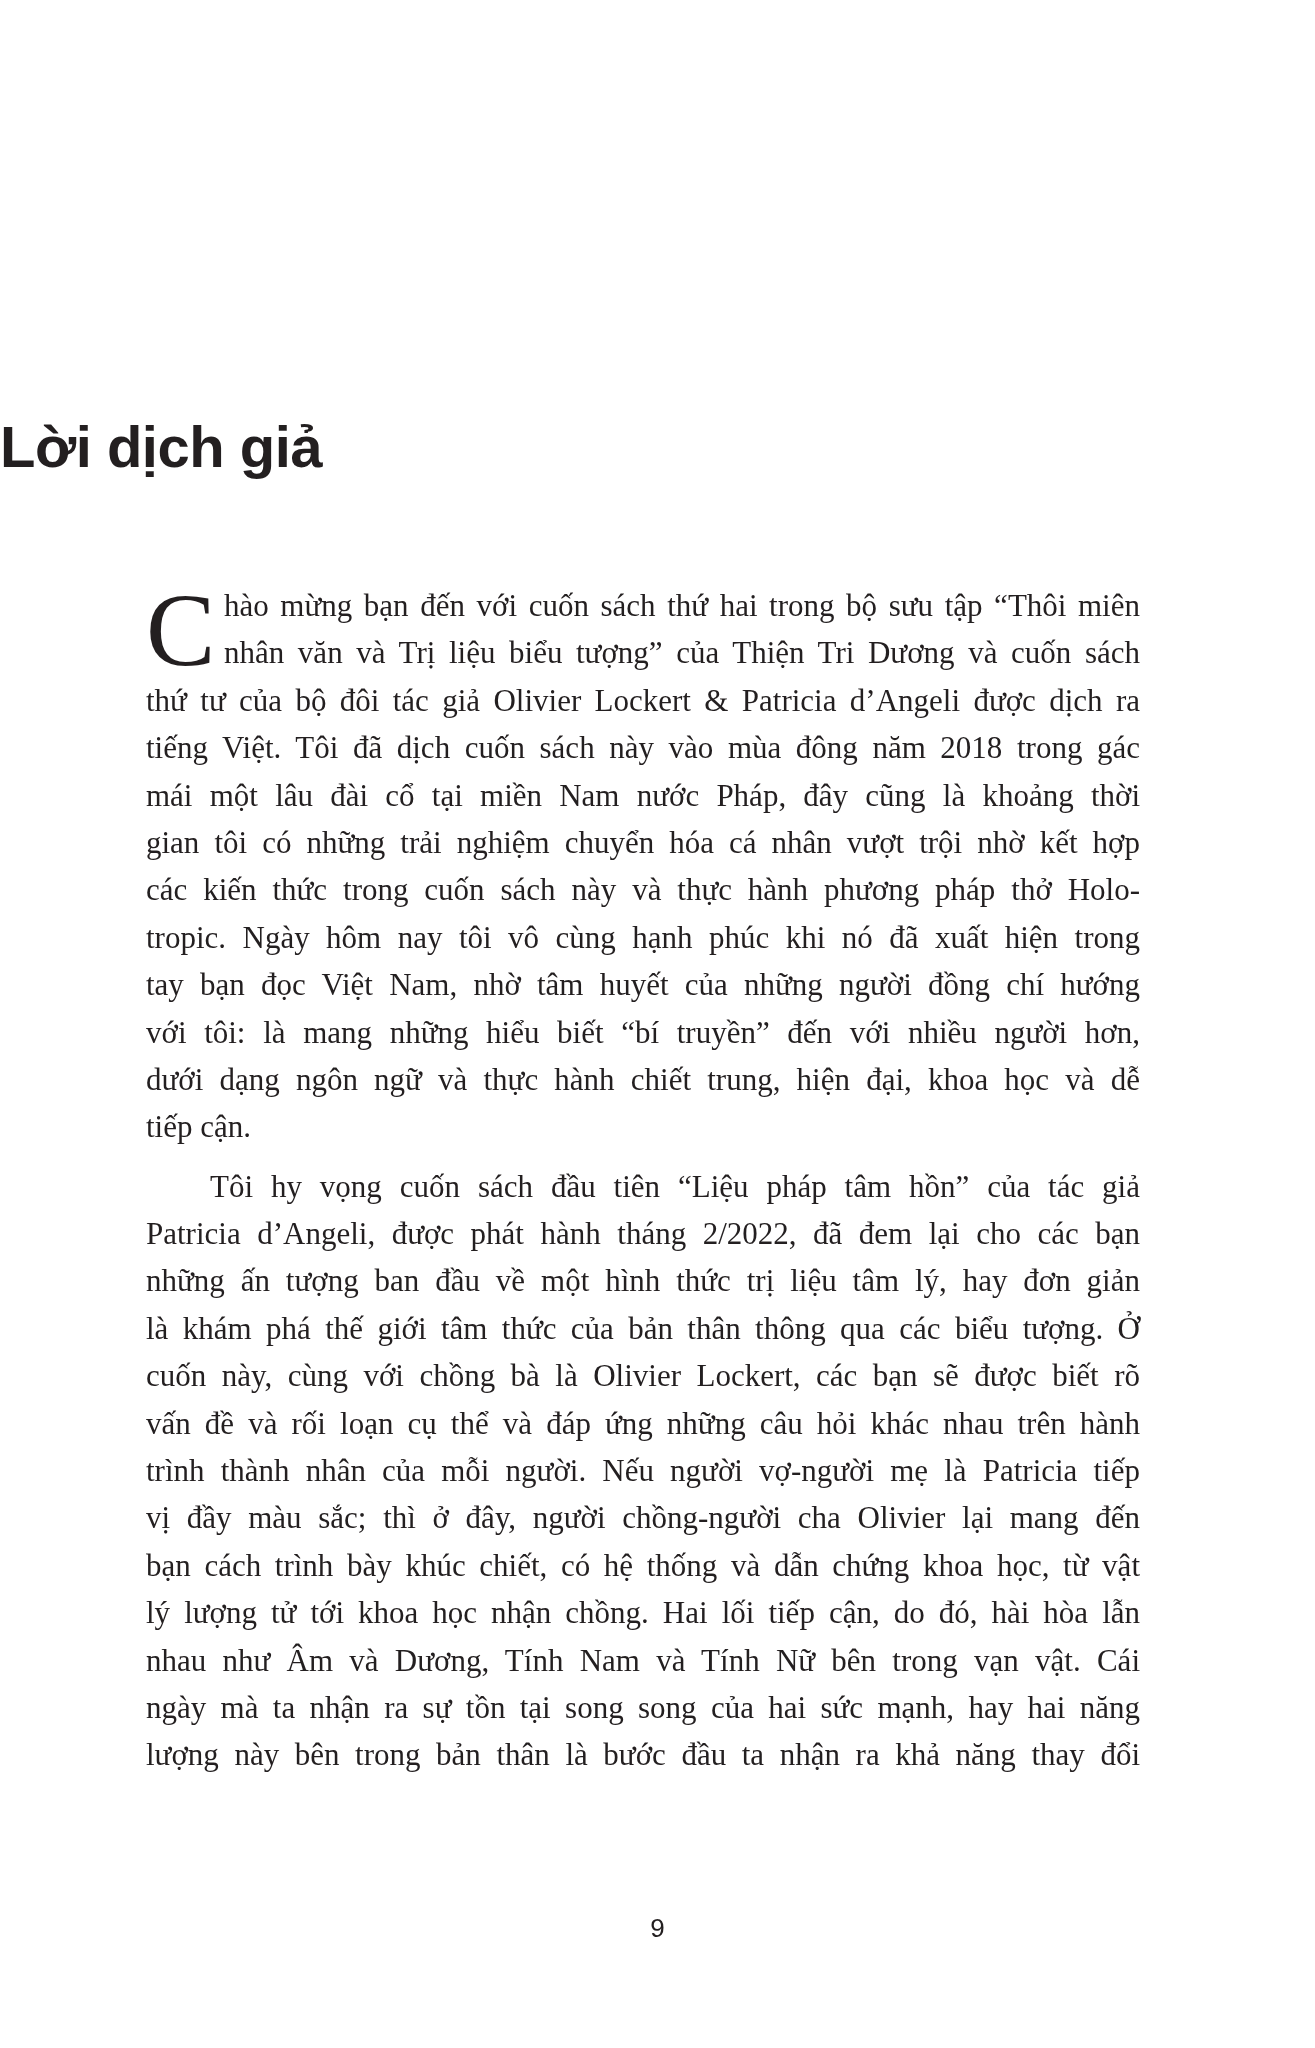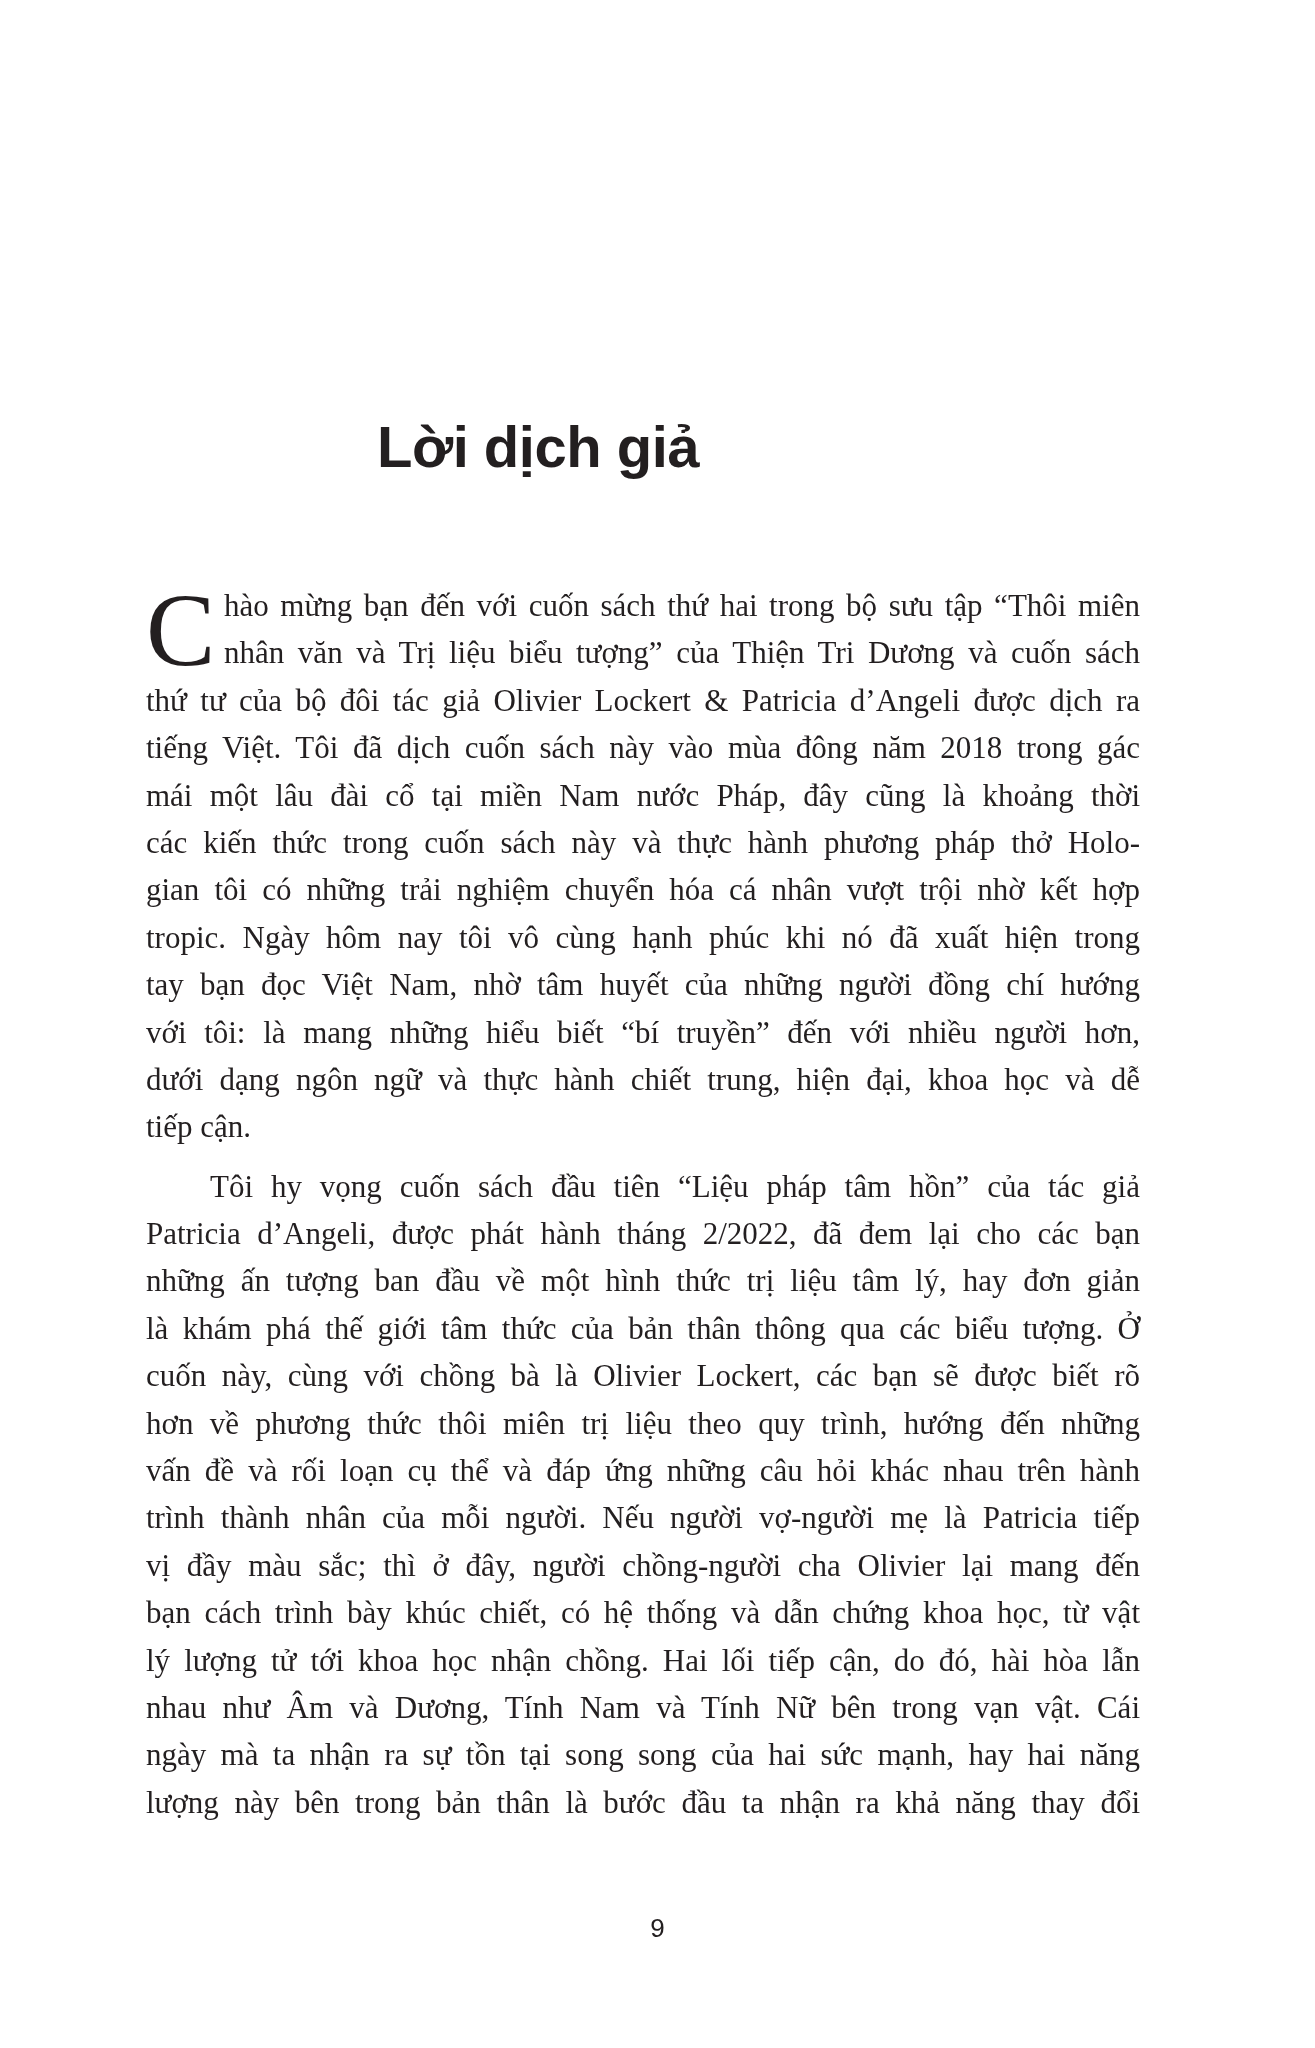--- a/index.html
+++ b/index.html
@@ -12,21 +12,21 @@
       height: 2048px;
       position: relative;
       overflow: hidden;
       color: #231f20;
     }
     .page-title {
       position: absolute;
       top: 412px;
       left: 0;
       width: 1076px;
-      text-align: center;
+      text-align: left;
       font-family: "Liberation Sans", sans-serif;
       font-weight: bold;
       font-size: 58px;
       line-height: 70px;
       letter-spacing: -0.5px;
       color: #231f20;
       margin: 0;
     }
     .body-text {
       position: absolute;
@@ -92,36 +92,35 @@
 
 <div class="body-text">
 
   <div class="para para-first">
     <span class="dropcap">C</span>
     <span class="line dropcap-line">hào mừng bạn đến với cuốn sách thứ hai trong bộ sưu tập “Thôi miên</span>
     <span class="line dropcap-line">nhân văn và Trị liệu biểu tượng” của Thiện Tri Dương và cuốn sách</span>
     <span class="line">thứ tư của bộ đôi tác giả Olivier Lockert &amp; Patricia d’Angeli được dịch ra</span>
     <span class="line">tiếng Việt. Tôi đã dịch cuốn sách này vào mùa đông năm 2018 trong gác</span>
     <span class="line">mái một lâu đài cổ tại miền Nam nước Pháp, đây cũng là khoảng thời</span>
+    <span class="line">gian tôi có những trải nghiệm chuyển hóa cá nhân vượt trội nhờ kết hợp</span>
     <span class="line">các kiến thức trong cuốn sách này và thực hành phương pháp thở Holo-</span>
-    <span class="line">gian tôi có những trải nghiệm chuyển hóa cá nhân vượt trội nhờ kết hợp</span>
     <span class="line">tropic. Ngày hôm nay tôi vô cùng hạnh phúc khi nó đã xuất hiện trong</span>
     <span class="line">tay bạn đọc Việt Nam, nhờ tâm huyết của những người đồng chí hướng</span>
     <span class="line">với tôi: là mang những hiểu biết “bí truyền” đến với nhiều người hơn,</span>
     <span class="line">dưới dạng ngôn ngữ và thực hành chiết trung, hiện đại, khoa học và dễ</span>
     <span class="line last">tiếp cận.</span>
   </div>
 
   <div class="para">
     <span class="line indent">Tôi hy vọng cuốn sách đầu tiên “Liệu pháp tâm hồn” của tác giả</span>
     <span class="line">Patricia d’Angeli, được phát hành tháng 2/2022, đã đem lại cho các bạn</span>
     <span class="line">những ấn tượng ban đầu về một hình thức trị liệu tâm lý, hay đơn giản</span>
     <span class="line">là khám phá thế giới tâm thức của bản thân thông qua các biểu tượng. Ở</span>
     <span class="line">cuốn này, cùng với chồng bà là Olivier Lockert, các bạn sẽ được biết rõ</span>
-    <span class="line">hơn về phương thức thôi miên trị liệu theo quy trình, hướng đến những</span>
     <span class="line">vấn đề và rối loạn cụ thể và đáp ứng những câu hỏi khác nhau trên hành</span>
     <span class="line">trình thành nhân của mỗi người. Nếu người vợ-người mẹ là Patricia tiếp</span>
     <span class="line">vị đầy màu sắc; thì ở đây, người chồng-người cha Olivier lại mang đến</span>
     <span class="line">bạn cách trình bày khúc chiết, có hệ thống và dẫn chứng khoa học, từ vật</span>
     <span class="line">lý lượng tử tới khoa học nhận chồng. Hai lối tiếp cận, do đó, hài hòa lẫn</span>
     <span class="line">nhau như Âm và Dương, Tính Nam và Tính Nữ bên trong vạn vật. Cái</span>
     <span class="line">ngày mà ta nhận ra sự tồn tại song song của hai sức mạnh, hay hai năng</span>
     <span class="line">lượng này bên trong bản thân là bước đầu ta nhận ra khả năng thay đổi</span>
   </div>
 

